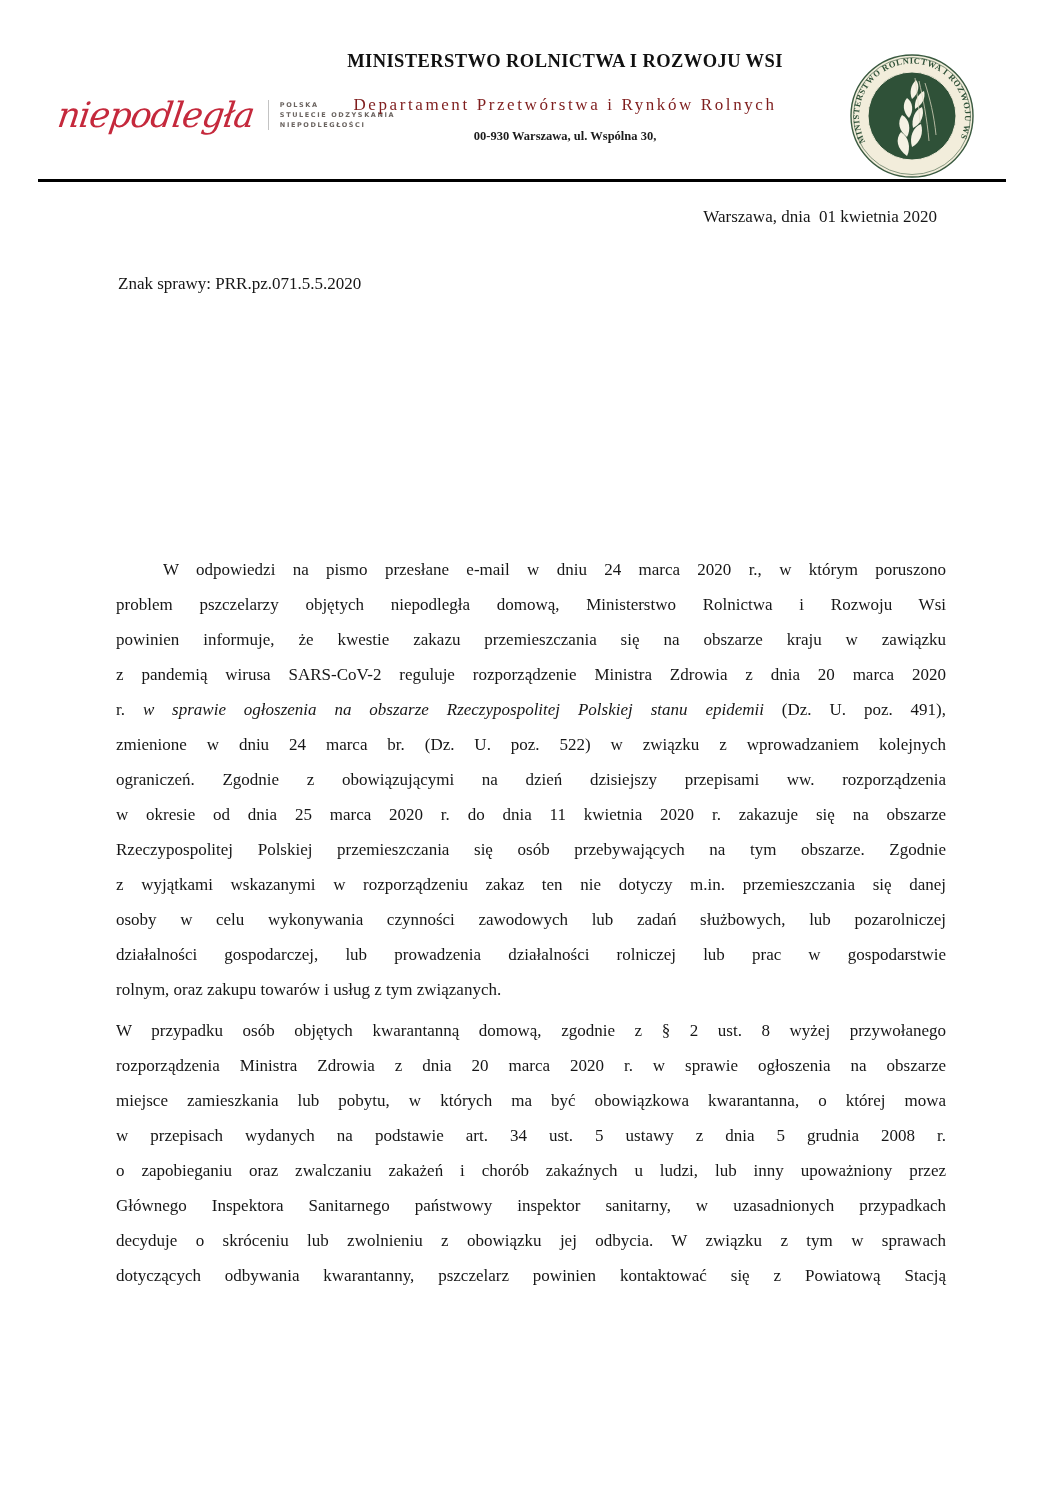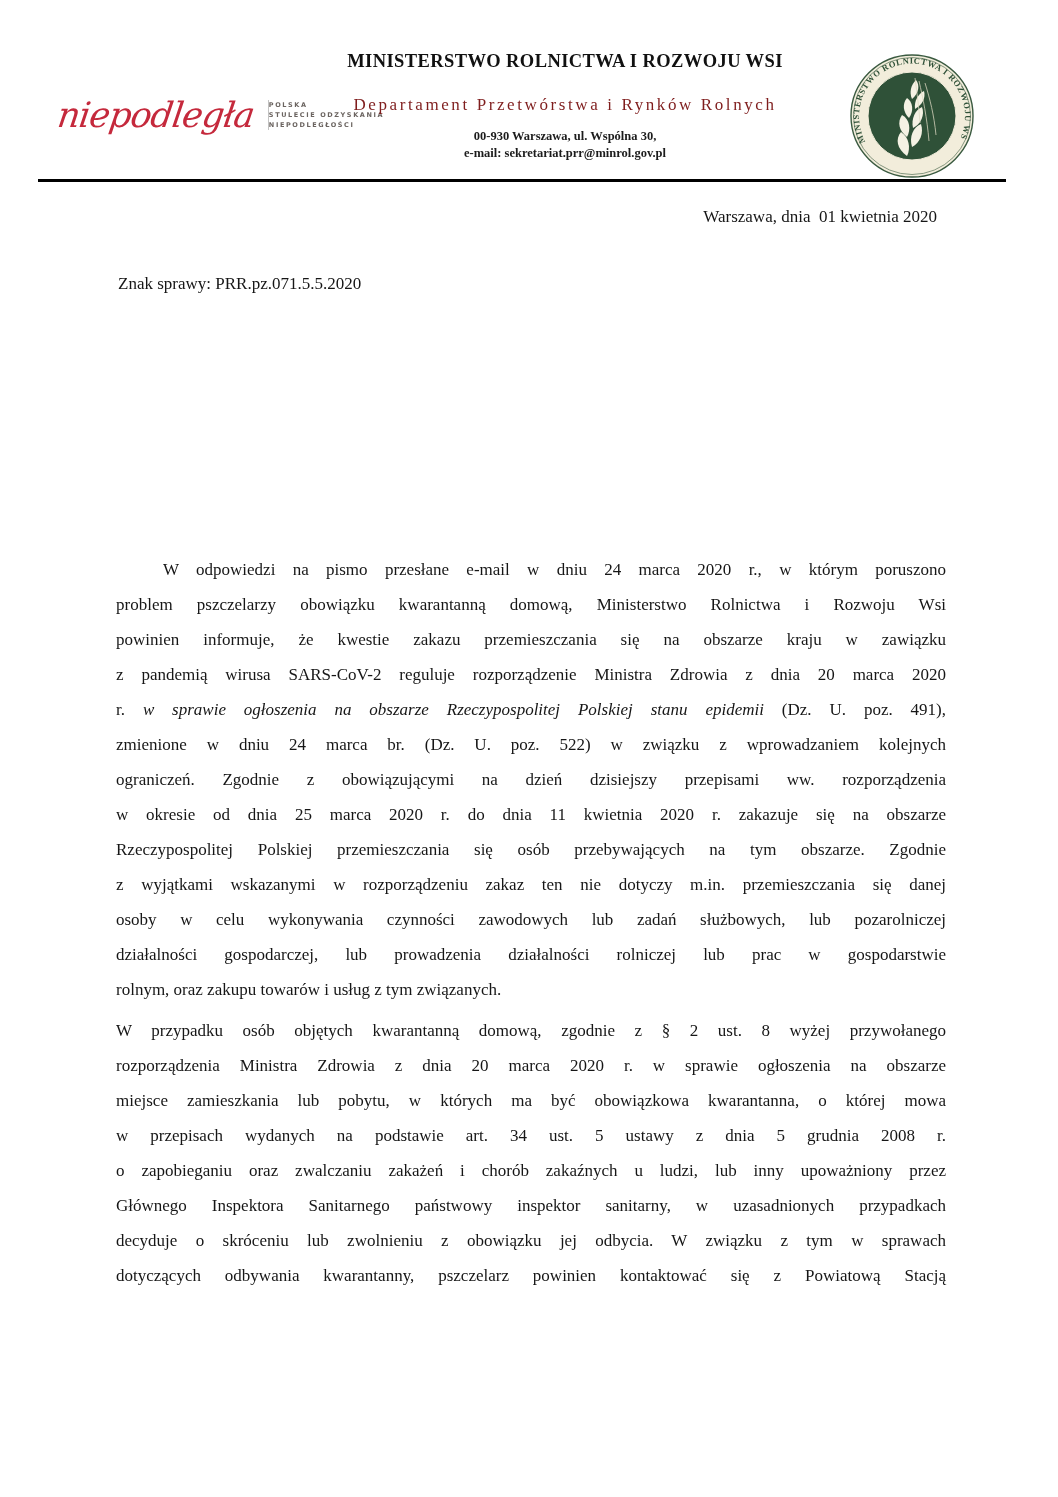--- a/index.html
+++ b/index.html
@@ -26,20 +26,21 @@
     font-style: italic;
     font-size: 35px;
     color: #c5293c;
     transform: skewX(-8deg);
     letter-spacing: -1px;
     white-space: nowrap;
     line-height: 58px;
   }
   .np-caption {
     margin-left: 14px;
+    padding-left: 11px;
     border-left: 1px solid #c3c3c3;
     font-family: "DejaVu Sans", sans-serif;
     font-size: 6.5px;
     font-weight: bold;
     letter-spacing: 1.6px;
     color: #6b6460;
     line-height: 10px;
     text-transform: uppercase;
   }
   .header-center {
@@ -146,21 +147,20 @@
       <span style="display:block">STULECIE ODZYSKANIA</span>
       <span style="display:block">NIEPODLEGŁOŚCI</span>
     </span>
   </div>
 
   <div class="header-center">
     <div class="ministry-title">MINISTERSTWO ROLNICTWA I ROZWOJU WSI</div>
     <div class="department">Departament Przetwórstwa i Rynków Rolnych</div>
     <div class="header-address">
       <div>00-930 Warszawa, ul. Wspólna 30,</div>
-      <div>e-mail: sekretariat.prr@minrol.gov.pl</div>
     </div>
   </div>
 
   <svg class="seal" width="126" height="126" viewBox="0 0 126 126" aria-hidden="true">
     <circle cx="63" cy="63" r="61" fill="#f2eddb" stroke="#3a5a40" stroke-width="1.4"></circle>
     <circle cx="63" cy="63" r="58.5" fill="none" stroke="#3a5a40" stroke-width="0.6"></circle>
     <circle cx="63" cy="63" r="44" fill="#2f5138" stroke="#f2eddb" stroke-width="1"></circle>
     <path id="sealArc" d="M 15,86 A 53,53 0 1 1 111,86" fill="none"></path>
     <text font-family="'Liberation Serif', serif" font-size="8.5" font-weight="bold" letter-spacing="0.7" fill="#2f5138">
       <textPath href="#sealArc" startOffset="50%" text-anchor="middle">MINISTERSTWO ROLNICTWA I ROZWOJU WSI</textPath>
@@ -185,21 +185,21 @@
 
   <div class="header-rule"></div>
 
   <div class="dateline">Warszawa, dnia&nbsp; 01 kwietnia 2020</div>
   <div class="case-number">Znak sprawy: PRR.pz.071.5.5.2020</div>
 
 
   <main class="letter-body">
     <div class="para">
       <div class="bl indent">W odpowiedzi na pismo przesłane e-mail w dniu 24 marca 2020 r., w którym poruszono</div>
-      <div class="bl">problem pszczelarzy obowiązku kwarantanną domową, Ministerstwo Rolnictwa i Rozwoju Wsi</div>
+      <div class="bl">problem pszczelarzy objętych niepodległa domową, Ministerstwo Rolnictwa i Rozwoju Wsi</div>
       <div class="bl">powinien informuje, że kwestie zakazu przemieszczania się na obszarze kraju w zawiązku</div>
       <div class="bl">z pandemią wirusa SARS-CoV-2 reguluje rozporządzenie Ministra Zdrowia z dnia 20 marca 2020</div>
       <div class="bl"><span>r. </span><i>w sprawie ogłoszenia na obszarze Rzeczypospolitej Polskiej stanu epidemii</i><span> (Dz. U. poz. 491),</span></div>
       <div class="bl">zmienione w dniu 24 marca br. (Dz. U. poz. 522) w związku z wprowadzaniem kolejnych</div>
       <div class="bl">ograniczeń. Zgodnie z obowiązującymi na dzień dzisiejszy przepisami ww. rozporządzenia</div>
       <div class="bl">w okresie od dnia 25 marca 2020 r. do dnia 11 kwietnia 2020 r. zakazuje się na obszarze</div>
       <div class="bl">Rzeczypospolitej Polskiej przemieszczania się osób przebywających na tym obszarze. Zgodnie</div>
       <div class="bl">z wyjątkami wskazanymi w rozporządzeniu zakaz ten nie dotyczy m.in. przemieszczania się danej</div>
       <div class="bl">osoby w celu wykonywania czynności zawodowych lub zadań służbowych, lub pozarolniczej</div>
       <div class="bl">działalności gospodarczej, lub prowadzenia działalności rolniczej lub prac w gospodarstwie</div>

